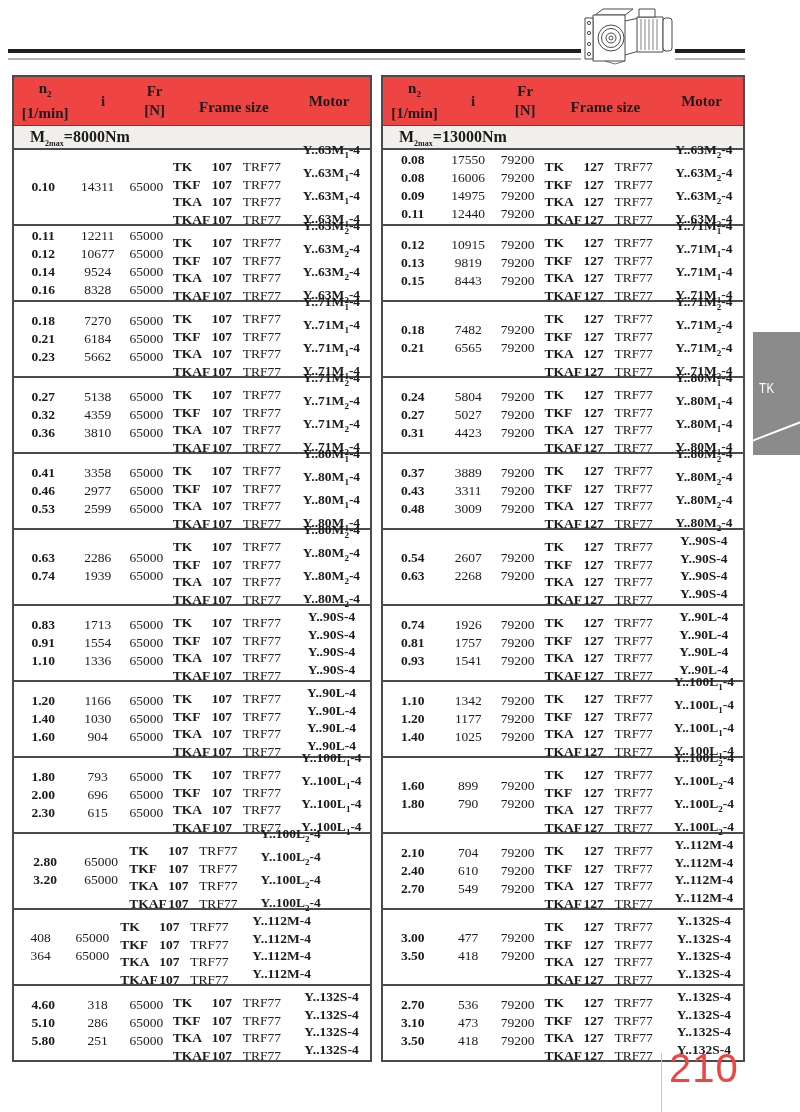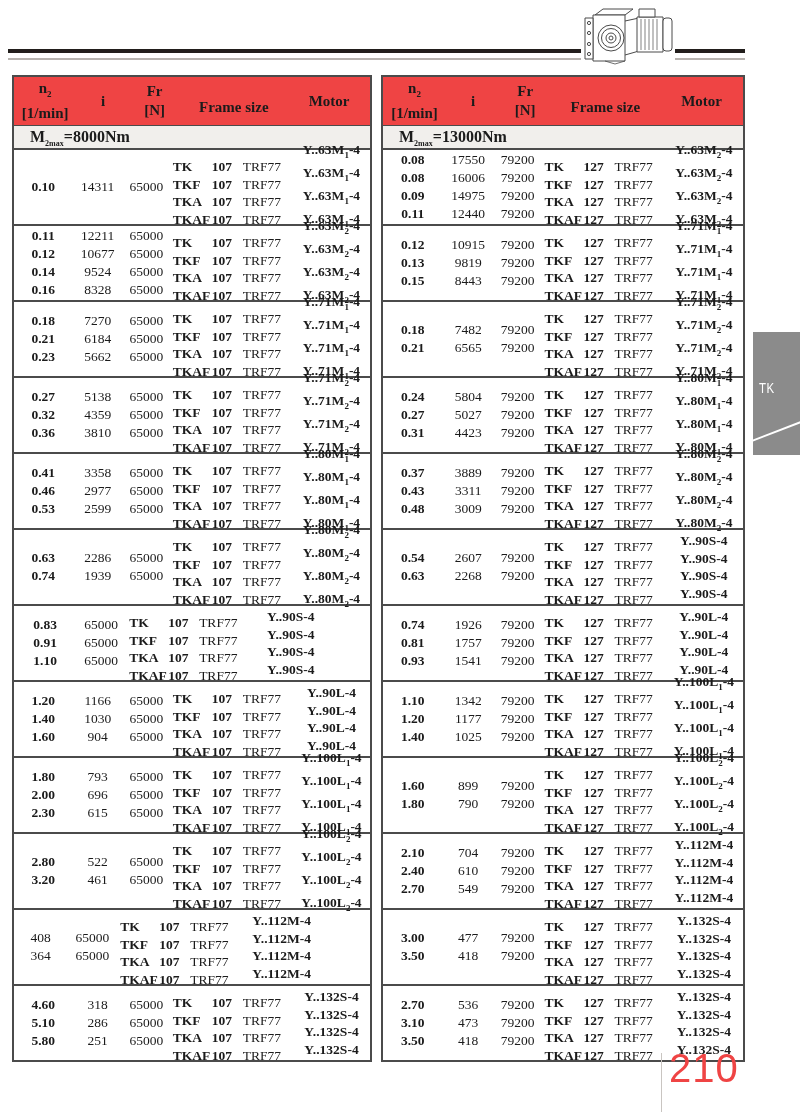--- a/index.html
+++ b/index.html
@@ -359,20 +359,25 @@
           <div class="mline"><span>Y..80M</span><sub class="msub2">2</sub><span>-4</span></div>
           <div class="mline"><span>Y..80M</span><sub class="msub2">2</sub><span>-4</span></div>
         </div>
       </div>
       <div class="group">
         <div class="col c1 num bold">
           <div class="cell">0.83</div>
           <div class="cell">0.91</div>
           <div class="cell">1.10</div>
         </div>
+        <div class="col c2 num">
+          <div class="cell">1713</div>
+          <div class="cell">1554</div>
+          <div class="cell">1336</div>
+        </div>
         <div class="col c3 num">
           <div class="cell">65000</div>
           <div class="cell">65000</div>
           <div class="cell">65000</div>
         </div>
         <div class="col c4 frame">
           <div class="fline">
             <span class="fprefix">TK</span>
             <span class="fsize">107</span>
             <span class="fsuffix">TRF77</span>
@@ -487,24 +492,20 @@
           <div class="mline"><span>Y..100L</span><sub class="msub2">1</sub><span>-4</span></div>
           <div class="mline"><span>Y..100L</span><sub class="msub2">1</sub><span>-4</span></div>
           <div class="mline"><span>Y..100L</span><sub class="msub2">1</sub><span>-4</span></div>
           <div class="mline"><span>Y..100L</span><sub class="msub2">1</sub><span>-4</span></div>
         </div>
       </div>
       <div class="group">
         <div class="col c1 num bold">
           <div class="cell">2.80</div>
           <div class="cell">3.20</div>
-        </div>
-        <div class="col c2 num">
-          <div class="cell">522</div>
-          <div class="cell">461</div>
         </div>
         <div class="col c3 num">
           <div class="cell">65000</div>
           <div class="cell">65000</div>
         </div>
         <div class="col c4 frame">
           <div class="fline">
             <span class="fprefix">TK</span>
             <span class="fsize">107</span>
             <span class="fsuffix">TRF77</span>

